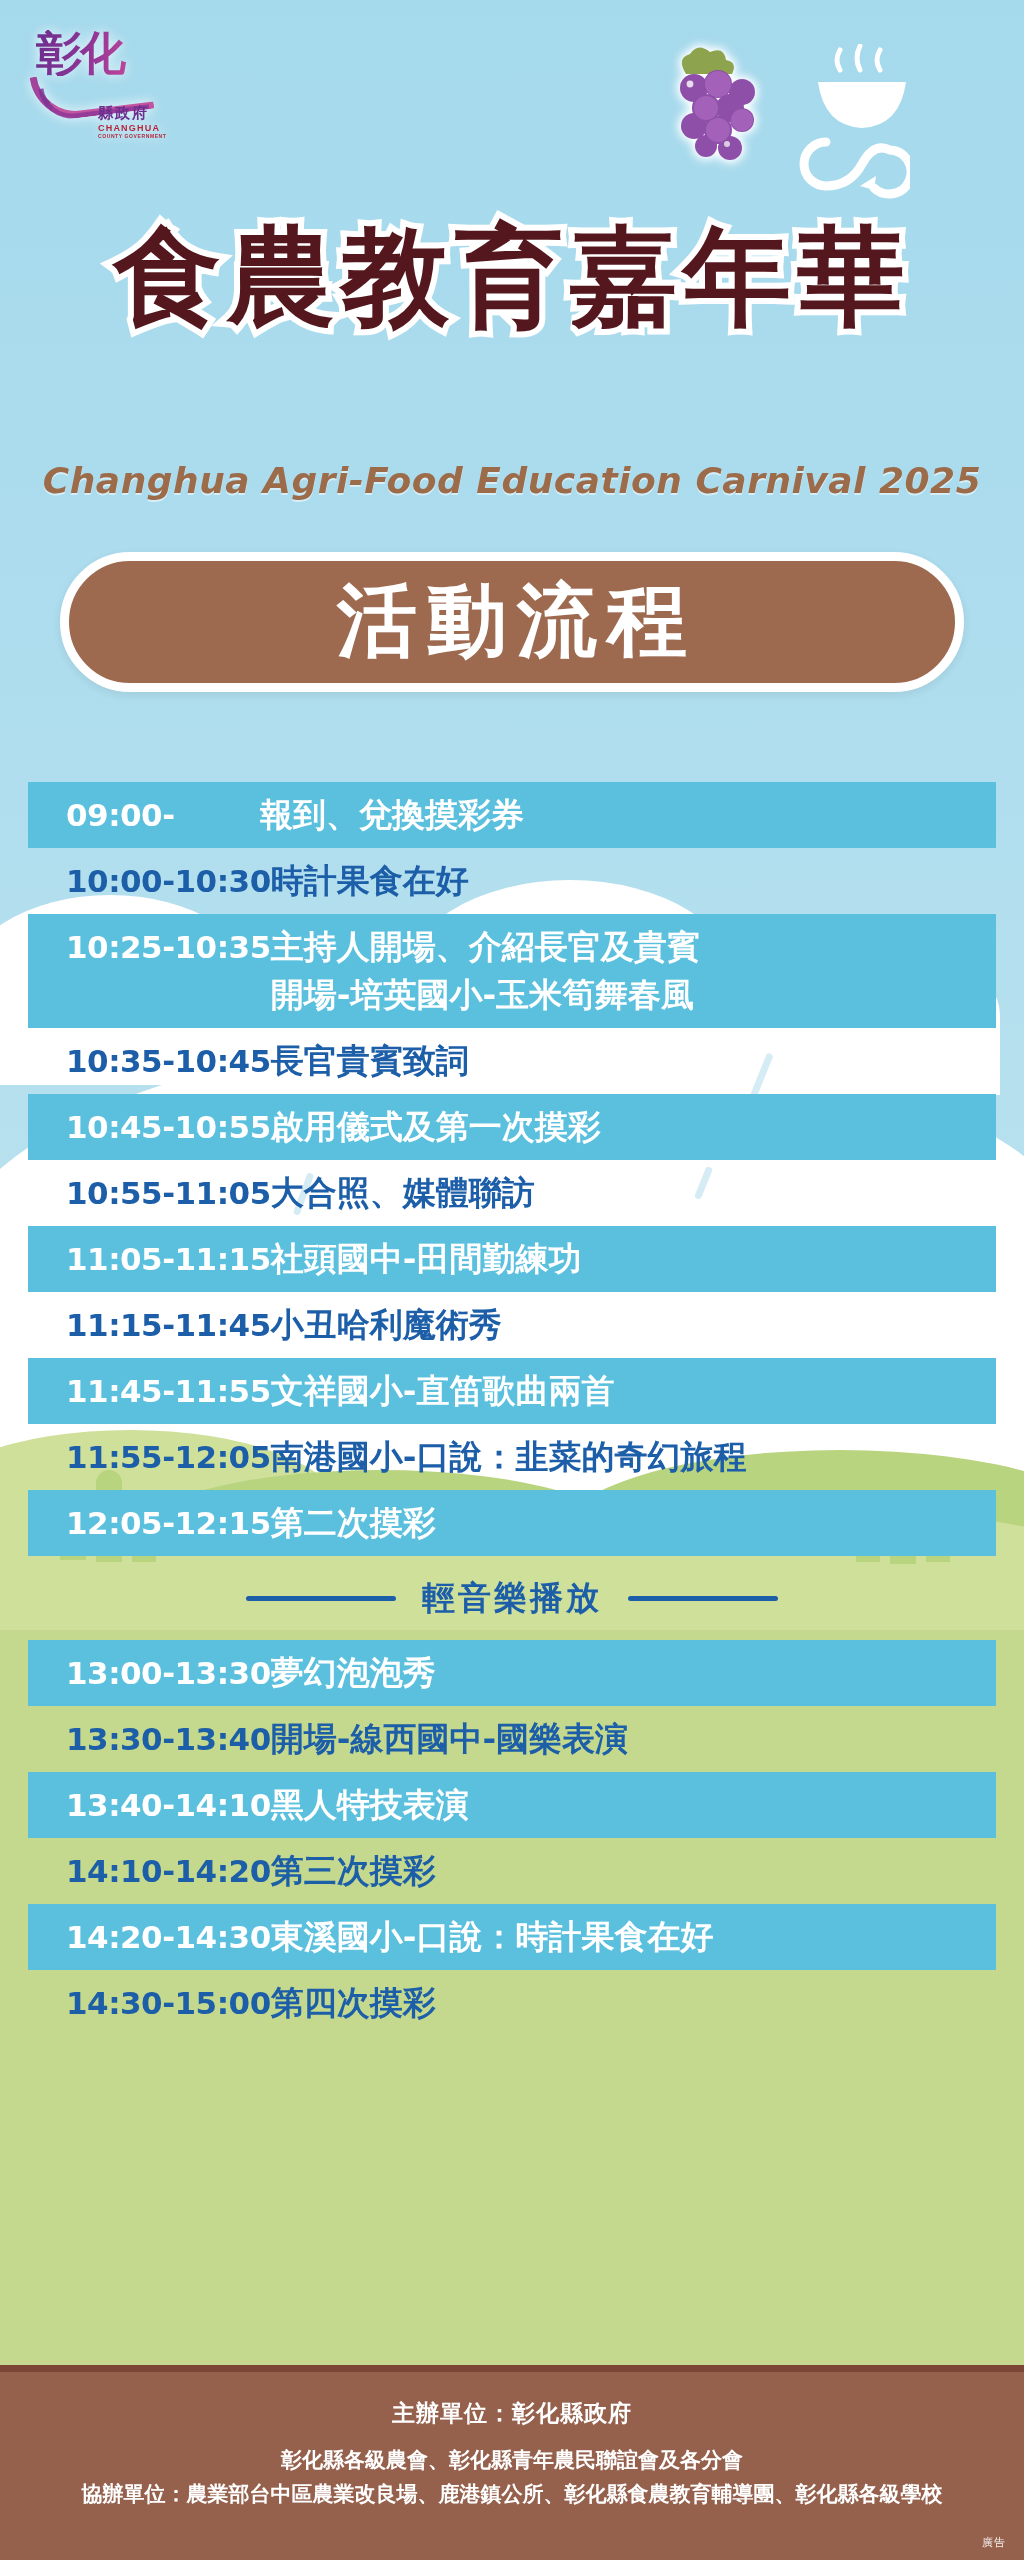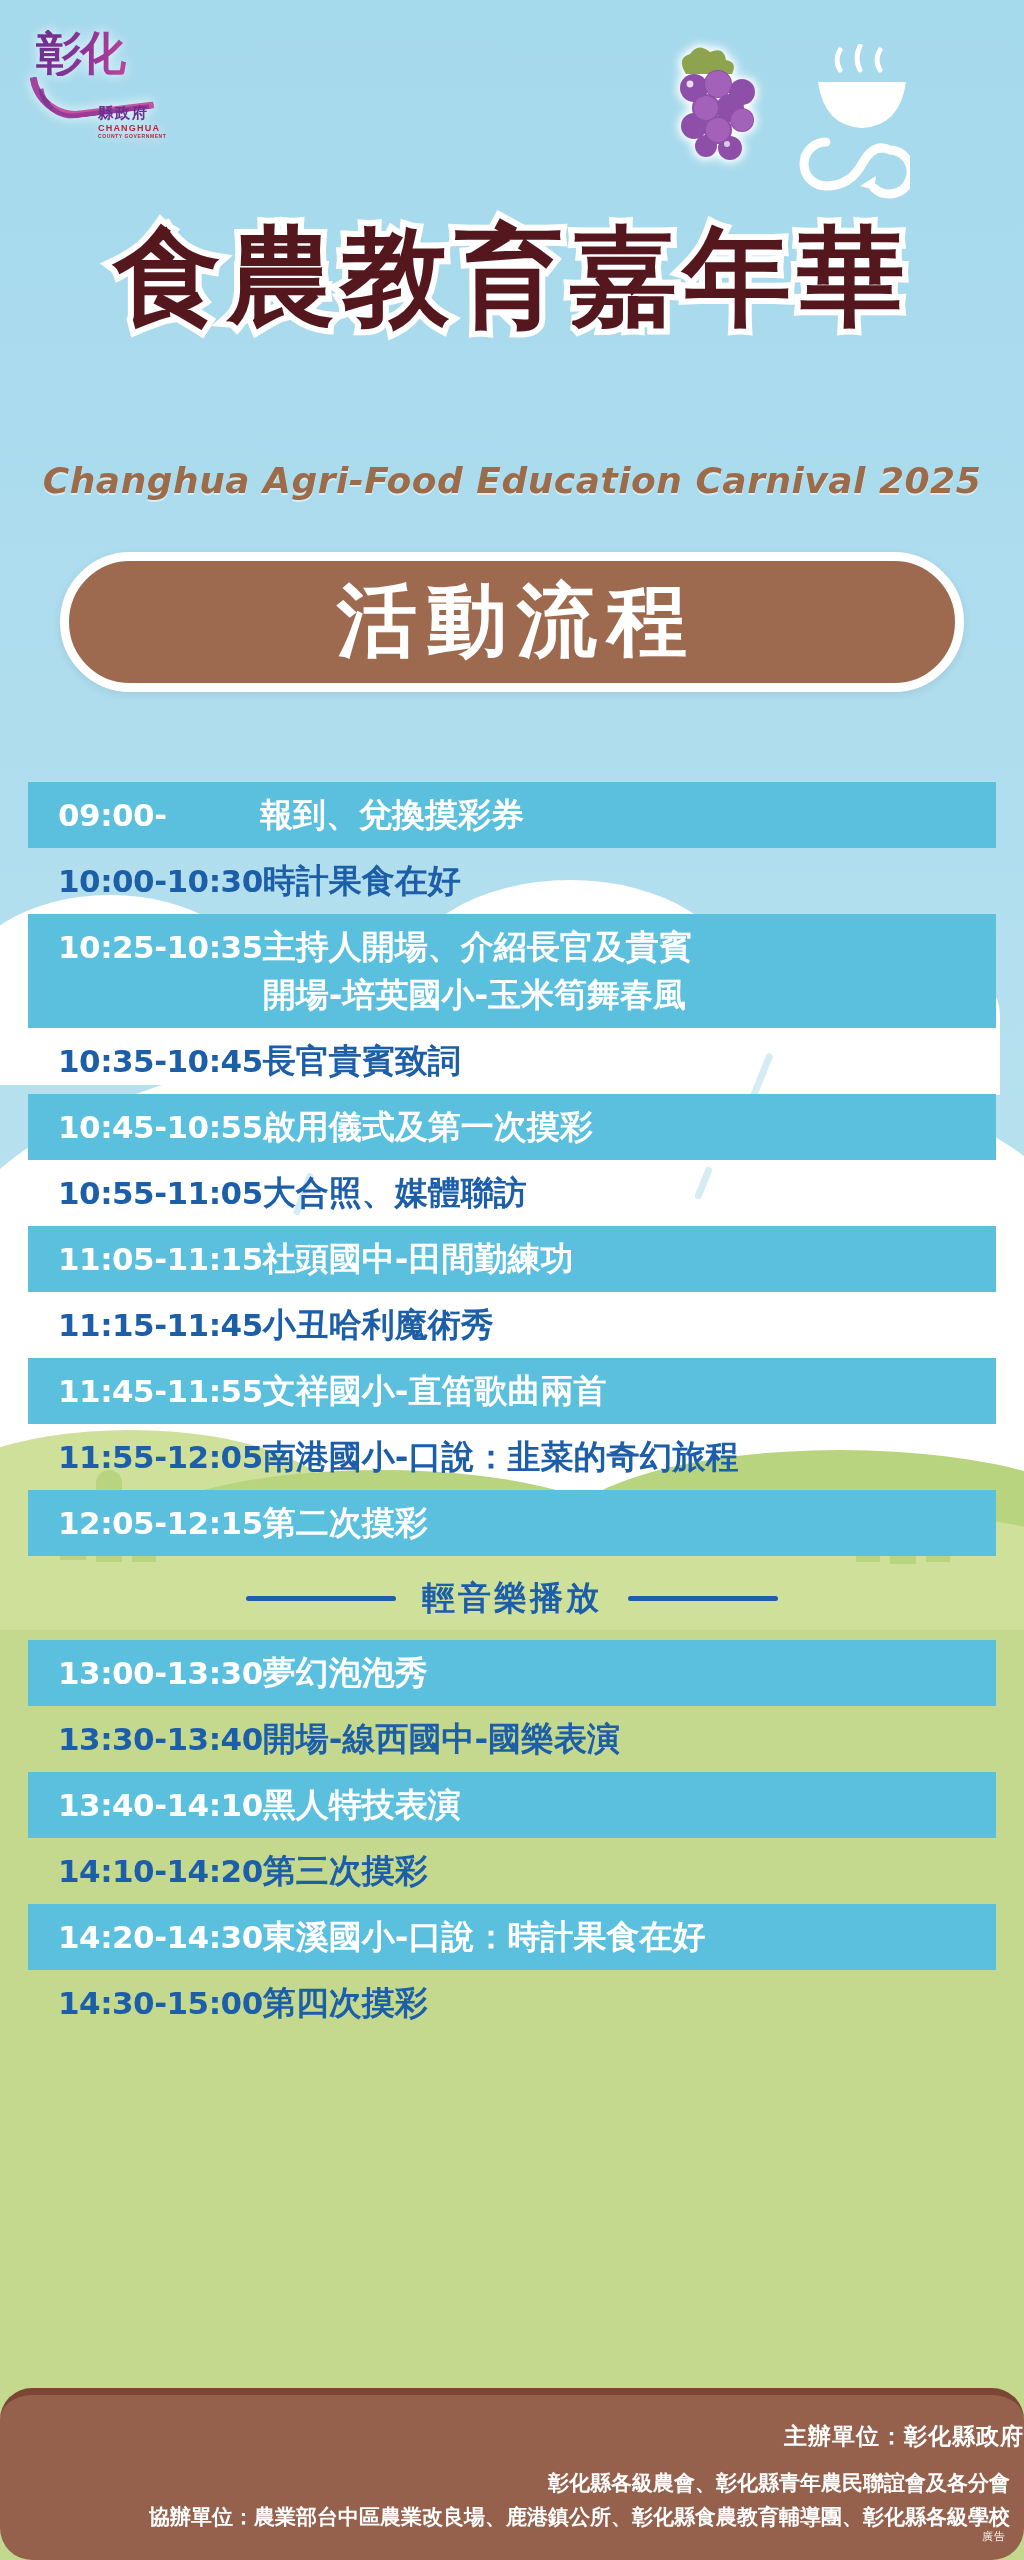--- a/index.html
+++ b/index.html
@@ -150,21 +150,21 @@
   .schedule{ position:absolute; left:28px; top:782px; width:968px; }
   .row{
     position:relative;
     display:flex; align-items:flex-start;
     min-height:66px;
     padding:9px 0 9px 0;
   }
   .row.band{ background:#5bc0de; }
   .row .time{
     flex:0 0 232px;
-    padding-left:30px;
+    padding-left:38px;
     font-family:"DejaVu Sans","Liberation Sans",sans-serif;
     font-size:31px; font-weight:bold;
     letter-spacing:-.5px;
     line-height:48px;
     white-space:nowrap;
   }
   .row .desc{
     flex:1 1 auto;
     padding-right:16px;
     font-family:"DejaVu Serif","Liberation Serif",serif;
@@ -181,40 +181,39 @@
   .divider-row .line{
     width:150px; height:5px; background:#1c5ea8; border-radius:3px;
   }
   .divider-row .dtext{
     font-family:"DejaVu Serif","Liberation Serif",serif;
     font-size:33px; font-weight:bold; color:#1c5ea8; letter-spacing:3px;
   }
 
   
   .footer{
-    position:absolute; left:0; bottom:0; width:1024px; height:172px;
+    position:absolute; left:0; bottom:0; width:1024px; height:195px;
     background:#95604c;
     border-top:7px solid #7c4636;
     padding-top:26px;
-    text-align:right;
-    border-radius:32px;
+    text-align:center;
   }
   .f-main{
     font-family:"DejaVu Serif","Liberation Serif",serif;
     font-size:23px; font-weight:bold; color:#ffffff; letter-spacing:1px;
     margin-bottom:14px;
   }
   .f-sub{
     font-family:"DejaVu Serif","Liberation Serif",serif;
     font-size:21px; font-weight:bold; color:#ffffff; letter-spacing:0px;
     line-height:34px;
     padding:0 14px;
   }
   .f-ad{
-    position:absolute; right:18px; bottom:16px;
+    position:absolute; right:18px; bottom:10px;
     font-family:"DejaVu Serif","Liberation Serif",serif;
     font-size:11px; color:#ffffff; opacity:.9; letter-spacing:1px;
   }
 
   
   .dash{ position:absolute; background:#cfe9f2; border-radius:4px; opacity:.85; }
 </style>
 </head>
 <body>
 

